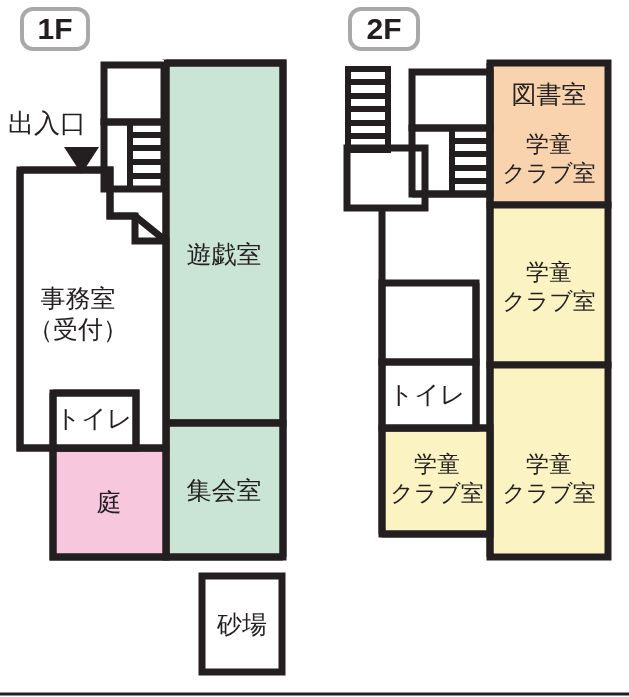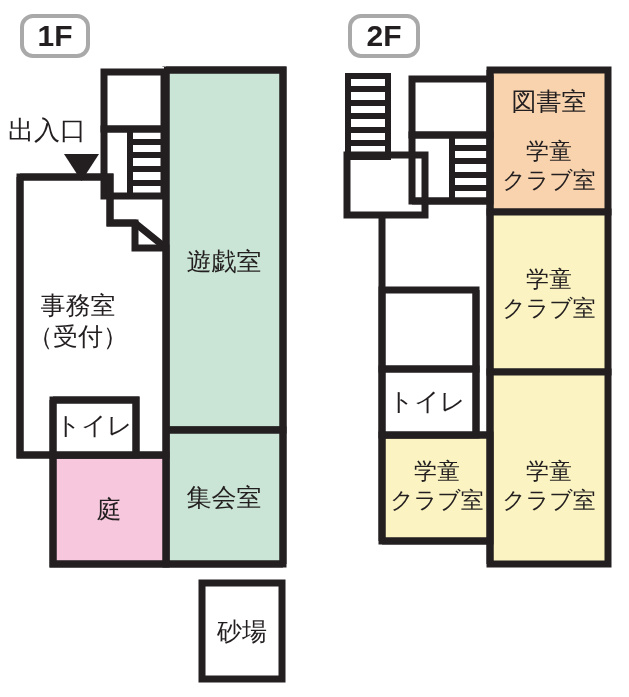--- a/index.html
+++ b/index.html
@@ -10,21 +10,21 @@
   body {
     width: 629px;
     height: 697px;
     font-family: "Liberation Sans", "DejaVu Sans", sans-serif;
     position: relative;
     overflow: hidden;
   }
   #floorplan-root {
     position: absolute;
     left: 0;
-    top: 7px;
+    top: 0;
     width: 629px;
     height: 509px;
     border-radius: 26px;
   }
   svg.plan {
     display: block;
     width: 629px;
     height: 697px;
   }
   .wall {

